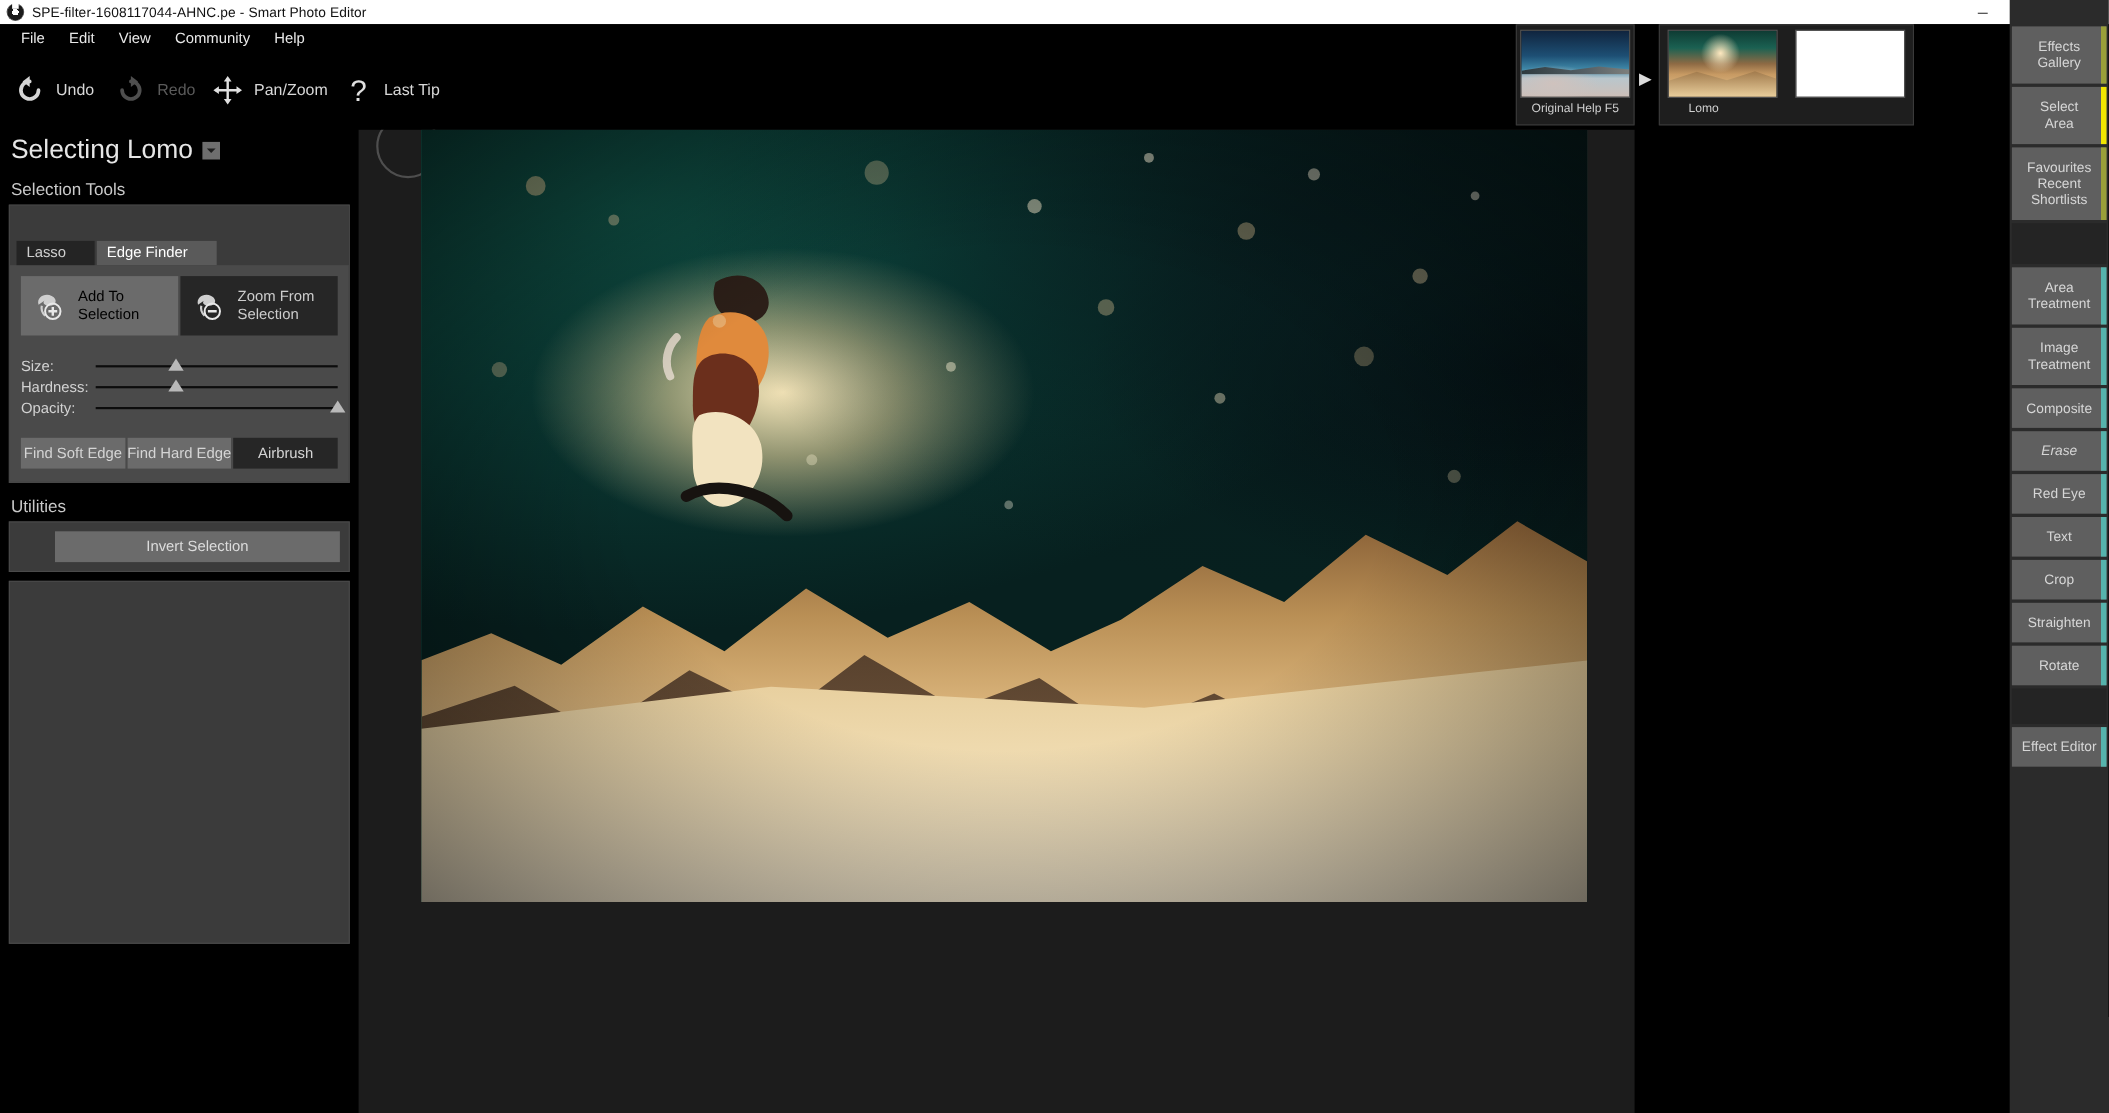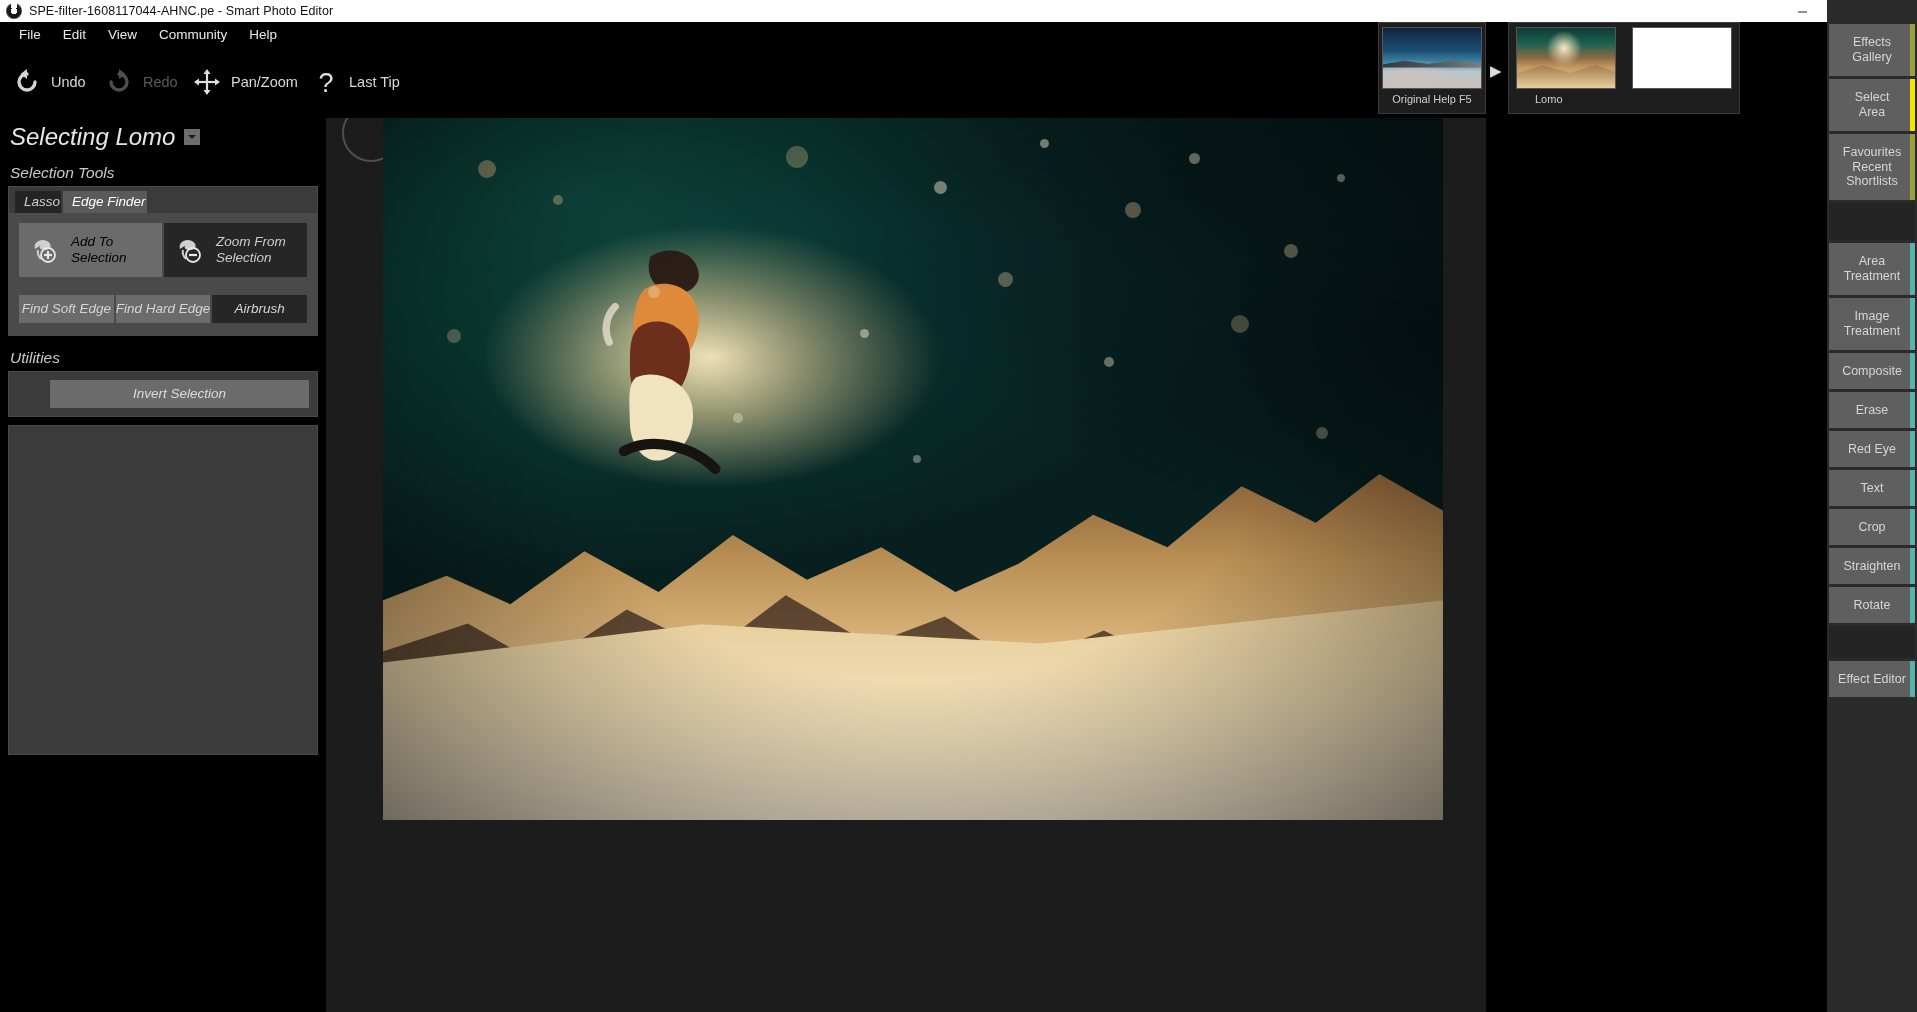--- a/index.html
+++ b/index.html
@@ -96,21 +96,20 @@
     content:""; position:absolute; left:0; right:0; bottom:0; height:42%;
     background: linear-gradient(#9c7446, #e8cd9b);
     clip-path: polygon(0 42%, 26% 10%, 54% 40%, 80% 8%, 100% 35%, 100% 100%, 0 100%);
   }
   .thumb-blank { width: 100%; height: 100%; background: #ffffff; }
 
   
   .leftpanel {
     position: absolute; top: 118px; left: 0; width: 326px; height: 894px;
     background: #000;
-    font-style: italic;
   }
   .panel-title {
     display: flex; align-items: center; gap: 9px;
     padding: 5px 0 0 10px;
   }
   .panel-title-text { font-size: 24px; color: #e6e6e6; font-weight: 400; }
   .title-drop {
     width: 16px; height: 16px; background: #6e6e6e;
     display: flex; align-items: center; justify-content: center;
   }
@@ -120,22 +119,22 @@
   }
   .section-head {
     font-size: 15.5px; color: #c9c9c9; padding: 13px 0 4px 10px;
   }
   .section-box {
     margin: 0 8px; background: #3b3b3b; border: 1px solid #4a4a4a;
   }
   
   .tabs { display: flex; padding: 4px 6px 0 6px; background: #3b3b3b; }
   .tab {
-    font-size: 13.5px; padding: 3px 1px 4px 9px; color: #cfcfcf;
-    background: #242424; margin-right: 2px;
+    font-size: 13.5px; padding: 3px 26px 4px 9px; color: #cfcfcf;
+    background: #242424; margin-right: 2px; margin-top: 28px;
   }
   .tab.active { background: #5a5a5a; color: #ffffff; }
   .tab-body { background: #4a4a4a; padding: 10px 10px 12px 10px; }
 
   
   .mode-row { display: flex; gap: 2px; }
   .mode-btn {
     flex: 1; height: 54px; display: flex; align-items: center; gap: 8px;
     padding: 0 10px; background: #262626; color: #ccc; font-size: 13.5px;
     line-height: 1.15;
@@ -377,20 +376,40 @@
             <svg width="34" height="30" viewBox="0 0 34 30">
               <path d="M6 14 C4 7 12 3 18 6 C24 9 22 15 16 15 C11 15 9 12 12 10" fill="#cfcfcf"></path>
               <path d="M9 15 C8 19 10 22 12 24" stroke="#cfcfcf" stroke-width="2" fill="none"></path>
               <circle cx="19" cy="20" r="7" fill="none" stroke="#e8e8e8" stroke-width="1.8"></circle>
               <line x1="15" y1="20" x2="23" y2="20" stroke="#e8e8e8" stroke-width="2.2"></line>
             </svg>
             <span><span>Zoom From</span><br><span>Selection</span></span>
           </div>
         </div>
 
+        <div class="slider-block">
+          <div class="slider-row">
+            <span class="slider-label">Size:</span>
+            <span class="slider-track">
+              <i class="slider-thumb" style="left:33%"></i>
+            </span>
+          </div>
+          <div class="slider-row">
+            <span class="slider-label">Hardness:</span>
+            <span class="slider-track">
+              <i class="slider-thumb" style="left:33%"></i>
+            </span>
+          </div>
+          <div class="slider-row">
+            <span class="slider-label">Opacity:</span>
+            <span class="slider-track">
+              <i class="slider-thumb" style="left:100%"></i>
+            </span>
+          </div>
+        </div>
 
         <div class="edge-row">
           <div class="edge-btn">Find Soft Edge</div>
           <div class="edge-btn">Find Hard Edge</div>
           <div class="edge-btn dark">Airbrush</div>
         </div>
 
       </div>
     </div>
 
@@ -458,21 +477,21 @@
     <div class="rb-item spacer" style="height:37px;"></div>
     <div class="rb-item" style="height:52px;">
       <span><span>Area</span><br><span>Treatment</span></span>
       <i class="accent" style="background:#56b3ac"></i>
     </div>
     <div class="rb-item" style="height:52px;">
       <span><span>Image</span><br><span>Treatment</span></span>
       <i class="accent" style="background:#56b3ac"></i>
     </div>
     <div class="rb-item" style="height:36px;">Composite<i class="accent" style="background: rgb(86, 179, 172);"></i></div>
-    <div class="rb-item" style="height:36px;">Erase<i class="accent" style="background: rgb(86, 179, 172);"></i></div>
+    <div class="rb-item" style="height:36px;font-style:italic;">Erase<i class="accent" style="background: rgb(86, 179, 172);"></i></div>
     <div class="rb-item" style="height:36px;">Red Eye<i class="accent" style="background: rgb(86, 179, 172);"></i></div>
     <div class="rb-item" style="height:36px;">Text<i class="accent" style="background: rgb(86, 179, 172);"></i></div>
     <div class="rb-item" style="height:36px;">Crop<i class="accent" style="background: rgb(86, 179, 172);"></i></div>
     <div class="rb-item" style="height:36px;">Straighten<i class="accent" style="background: rgb(86, 179, 172);"></i></div>
     <div class="rb-item" style="height:36px;">Rotate<i class="accent" style="background: rgb(86, 179, 172);"></i></div>
     <div class="rb-item spacer" style="height:32px;"></div>
     <div class="rb-item" style="height:36px;">Effect Editor<i class="accent" style="background: rgb(86, 179, 172);"></i></div>
   </div>
 
 </div>

